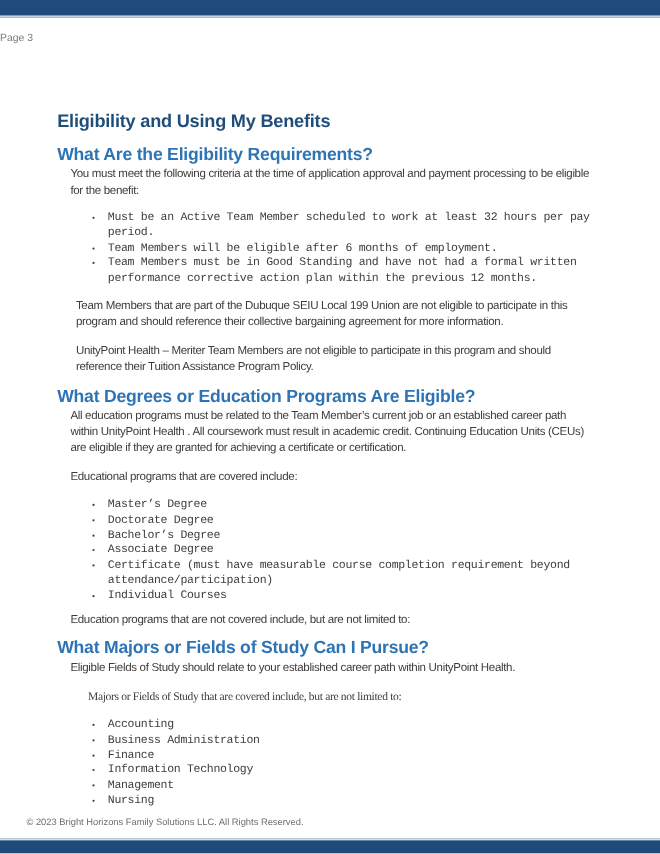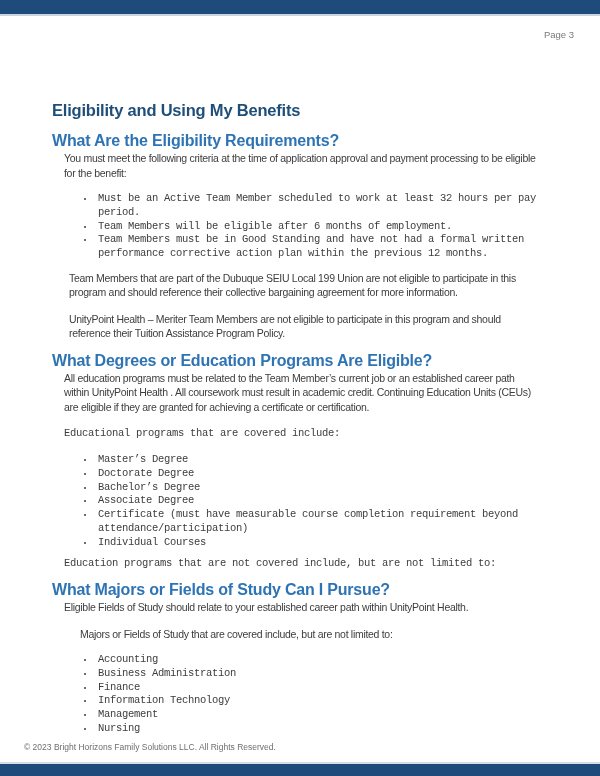--- a/index.html
+++ b/index.html
@@ -17,21 +17,21 @@
     border-bottom: 2px solid #C9D4DF;
   }
   .bottom-bar {
     position: absolute; left: 0; bottom: 0;
     height: 12px; width: 100%;
     background: #1F4A7C;
     border-top: 2px solid #D6DDE4;
   }
   .page-num {
     margin: 13px 26px 0 0;
-    text-align: right;
+    text-align: left;
     font-size: 9.5px; line-height: 11px;
     color: #7A7A7A;
     letter-spacing: 0;
   }
   .doc {
     padding: 0 52px;
     color: #3D3D3D;
     font-size: 10.5px;
     letter-spacing: -0.3px;
     line-height: 14.5px;
@@ -45,21 +45,21 @@
   }
   .sec-heading {
     margin: 13px 0 0 0;
     font-size: 16px; line-height: 15px;
     font-weight: bold;
     color: #2E74B5;
     letter-spacing: -0.2px;
   }
   .doc p { margin: 12px; }
   .intro   { margin-top: 3px !important; }
-  .label   { margin-top: 6px !important; font-family: Liberation Mono, monospace; }
+  .label   { margin-top: 6px !important; }
   .note    { margin-top: 10px !important; padding-left: 5px; }
   .doc ul {
     margin: 5px 0 0 0;
     padding-left: 43px;
     list-style: disc outside;
     font-family: Liberation Mono, monospace;
   }
   .doc li {
     line-height: 13.8px;
     padding-left: 3px;
@@ -102,21 +102,21 @@
     <li>Doctorate Degree</li>
     <li>Bachelor’s Degree</li>
     <li>Associate Degree</li>
     <li>Certificate (must have measurable course completion requirement beyond attendance/participation)</li>
     <li>Individual Courses</li>
   </ul>
   <p class="label">Education programs that are not covered include, but are not limited to:</p>
 
   <h2 class="sec-heading s3-heading">What Majors or Fields of Study Can I Pursue?</h2>
   <p class="intro">Eligible Fields of Study should relate to your established career path within UnityPoint Health.</p>
-  <p class="note" style="padding-left:16px;">Majors or Fields of Study that are covered include, but are not limited to:</p>
+  <p class="note" style="padding-left:16px;font-family:Liberation Serif, serif;">Majors or Fields of Study that are covered include, but are not limited to:</p>
   <ul>
     <li>Accounting</li>
     <li>Business Administration</li>
     <li>Finance</li>
     <li>Information Technology</li>
     <li>Management</li>
     <li>Nursing</li>
   </ul>
 
 </div>

